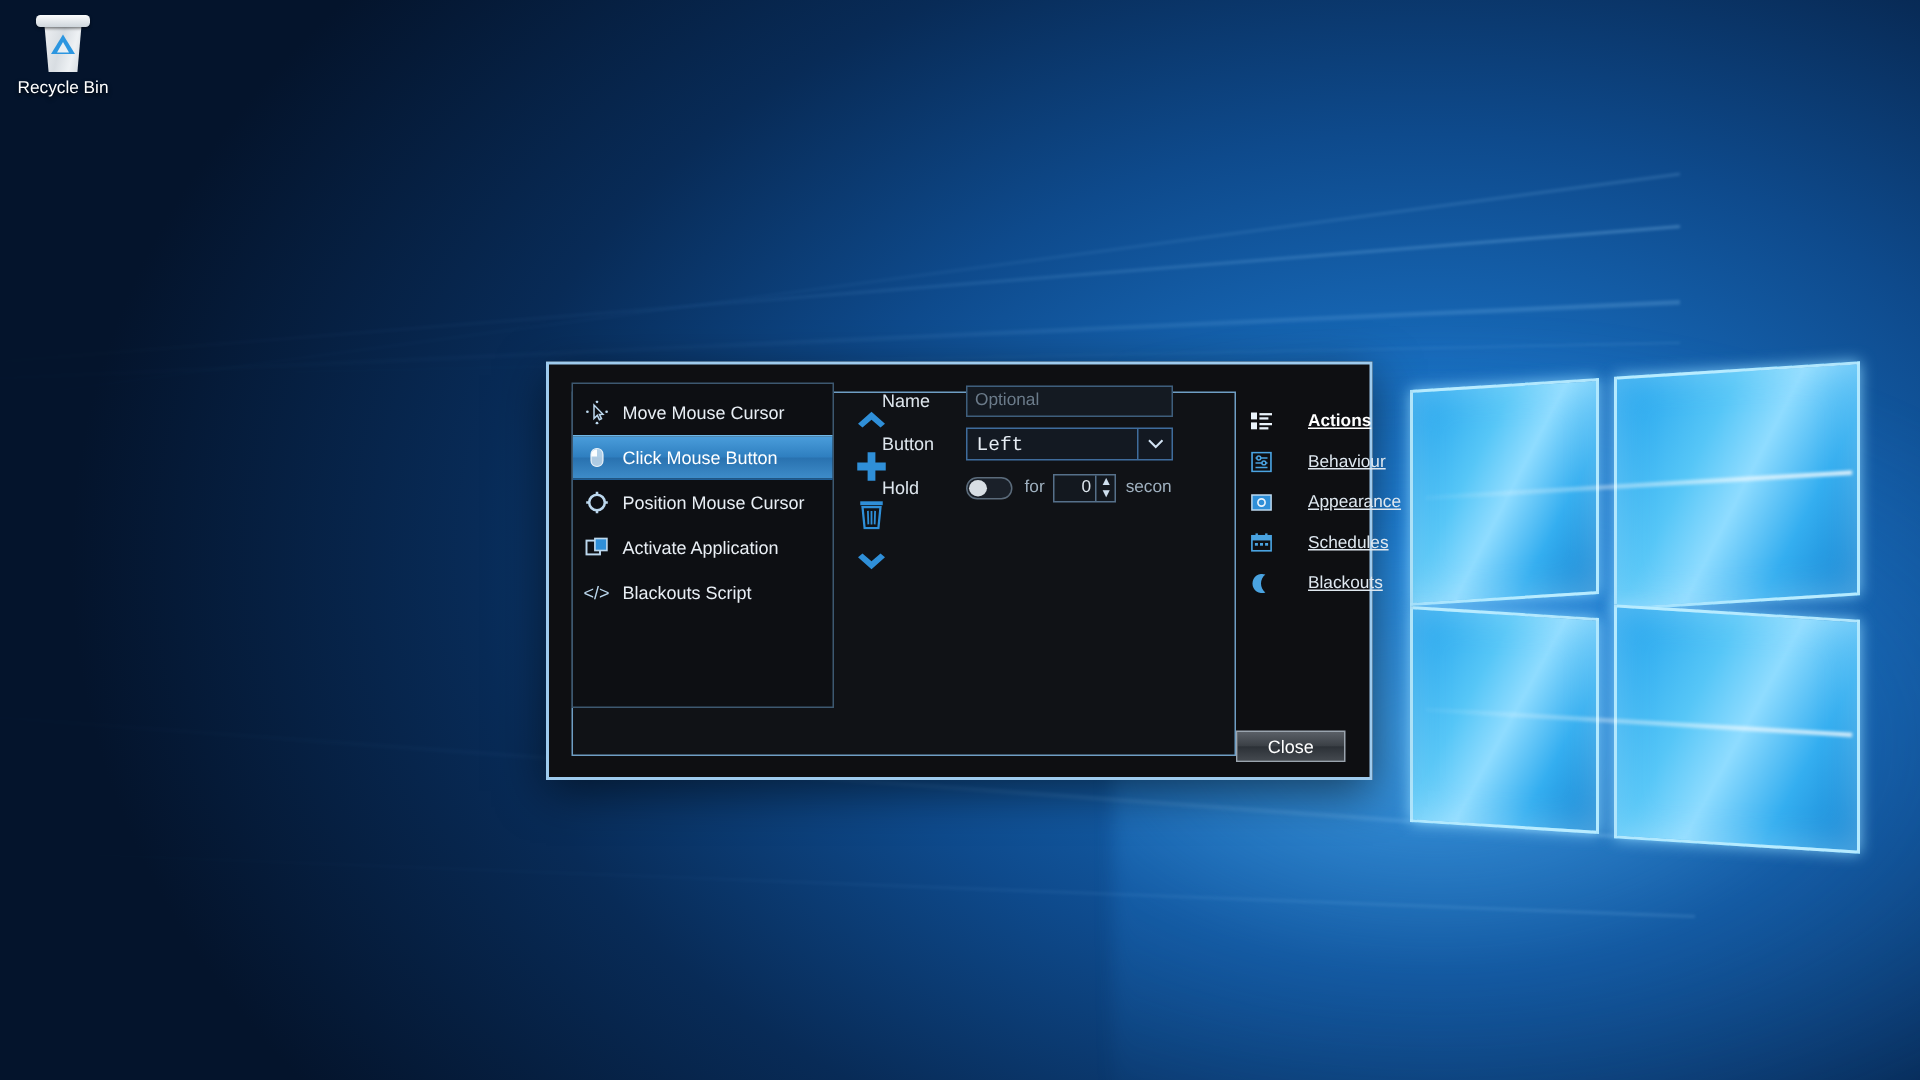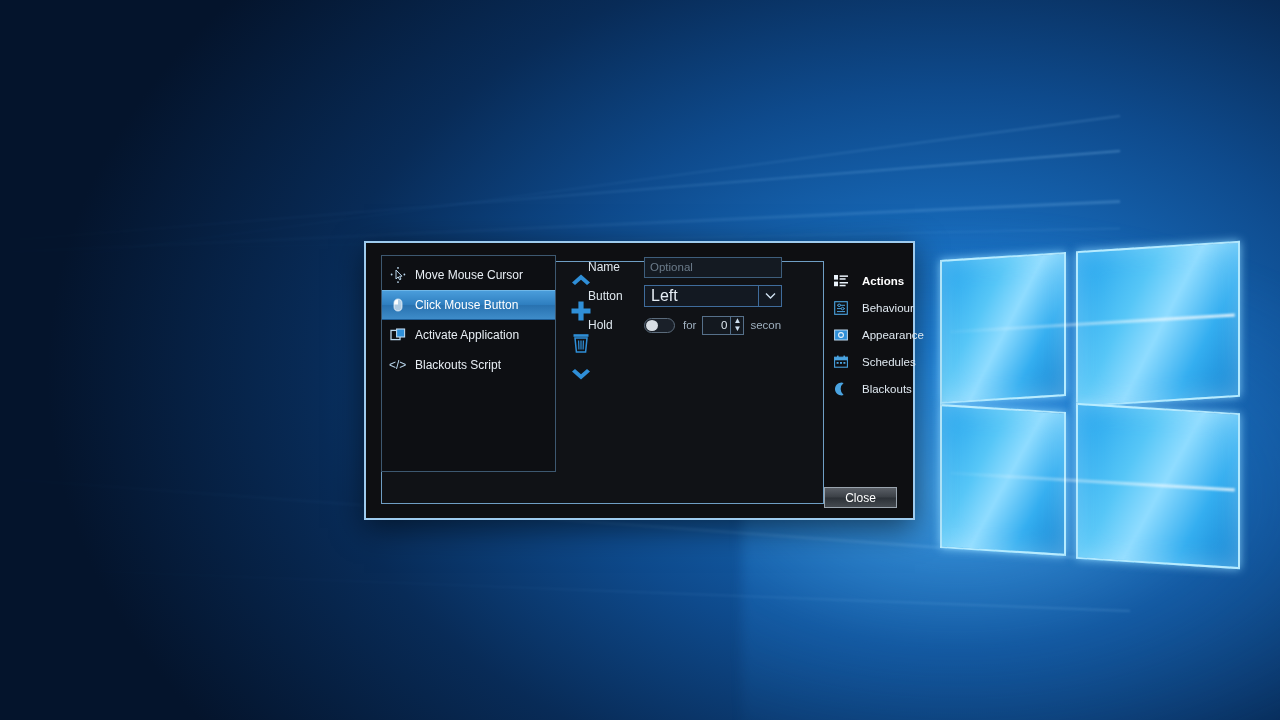--- a/index.html
+++ b/index.html
@@ -223,23 +223,24 @@
   .fname-input::placeholder { color: #6b7b8a; }
   .fselect {
     position: relative;
     width: 138px; height: 22px;
     background: #131922;
     border: 1px solid #3f6casdf;
     border: 1px solid #3f6c9c;
     box-sizing: border-box;
     display: flex; align-items: center;
     color: #e6edf4;
-    font-size: 16px;
+    font-size: 13px;
     padding-left: 6px;
     cursor: pointer;
+    font-family: Liberation Mono, monospace;
   }
   .fselect .caret {
     position: absolute; right: 0; top: 0;
     width: 22px; height: 100%;
     border-left: 1px solid #3f6c9c;
     display: flex; align-items: center; justify-content: center;
     color: #cfe0f0;
   }
 
   
@@ -297,26 +298,27 @@
   .spinner .sarrows span { font-size: 8px; line-height: 8px; }
   .secs-text { color: #9fb0bf; font-size: 11.5px; margin-left: 6px; white-space: nowrap; }
 
   
   #nav-panel {
     position: absolute;
     left: 468px; top: 24px;
     width: 80px;
   }
   .nav-item {
-    display: flex; align-items: center; gap: 14px;
+    display: flex; align-items: center; gap: 24px;
     height: 27px;
     color: #dfe8f0;
     font-size: 11.5px;
     cursor: pointer;
     white-space: nowrap;
+    text-decoration: underline;
   }
   .nav-item.active { color: #ffffff; font-weight: bold; }
   .nav-icon {
     width: 14px; height: 14px; flex: 0 0 14px;
     display: flex; align-items: center; justify-content: center;
     color: #4aa3e0;
   }
   #close-button {
     position: absolute;
     left: 458px; top: 244px;
@@ -348,20 +350,28 @@
 
   <div id="win-logo">
     <div class="pane p-tl"></div>
     <div class="pane p-tr"></div>
     <div class="pane p-bl"></div>
     <div class="pane p-br"></div>
     <div class="streak s1"></div>
     <div class="streak s2"></div>
   </div>
 
+  <div id="recycle-bin">
+    <div class="rb-icon">
+      <div class="rb-body"></div>
+      <div class="rb-lid"></div>
+      <div class="rb-tri"></div>
+    </div>
+    <div class="rb-label">Recycle Bin</div>
+  </div>
 
   <div id="app-window">
     <div id="window-body">
 
       <div id="content-frame"></div>
 
       <div id="action-list">
 
         <div class="action-item">
           <span class="action-icon">
@@ -379,20 +389,32 @@
         <div class="action-item selected">
           <span class="action-icon">
             <svg width="16" height="16" viewBox="0 0 16 16">
               <path d="M4 6.2 C4 3.6 5.7 2 8 2 C10.3 2 12 3.6 12 6.2 L12 10 C12 12.5 10.3 14 8 14 C5.7 14 4 12.5 4 10 Z" fill="rgba(255,255,255,0.62)" stroke="rgba(255,255,255,0.85)" stroke-width="0.8"></path>
               <path d="M4.2 6.4 C4.2 4 5.8 2.6 8 2.6 L8 7.4 L4.2 7.4 Z" fill="rgba(255,255,255,0.95)"></path>
             </svg>
           </span>
           <span>Click Mouse Button</span>
         </div>
 
+        <div class="action-item">
+          <span class="action-icon">
+            <svg width="16" height="16" viewBox="0 0 16 16">
+              <circle cx="8" cy="8" r="5.2" fill="none" stroke="currentColor" stroke-width="1.7"></circle>
+              <line x1="8" y1="0.8" x2="8" y2="3.2" stroke="currentColor" stroke-width="1.7"></line>
+              <line x1="8" y1="12.8" x2="8" y2="15.2" stroke="currentColor" stroke-width="1.7"></line>
+              <line x1="0.8" y1="8" x2="3.2" y2="8" stroke="currentColor" stroke-width="1.7"></line>
+              <line x1="12.8" y1="8" x2="15.2" y2="8" stroke="currentColor" stroke-width="1.7"></line>
+            </svg>
+          </span>
+          <span>Position Mouse Cursor</span>
+        </div>
 
         <div class="action-item">
           <span class="action-icon">
             <svg width="16" height="16" viewBox="0 0 16 16">
               <rect x="1" y="3.4" width="9" height="9.2" fill="none" stroke="currentColor" stroke-width="1.3"></rect>
               <rect x="6.6" y="2" width="8" height="8" fill="#2f8fd8" stroke="currentColor" stroke-width="1.1"></rect>
             </svg>
           </span>
           <span>Activate Application</span>
         </div>

